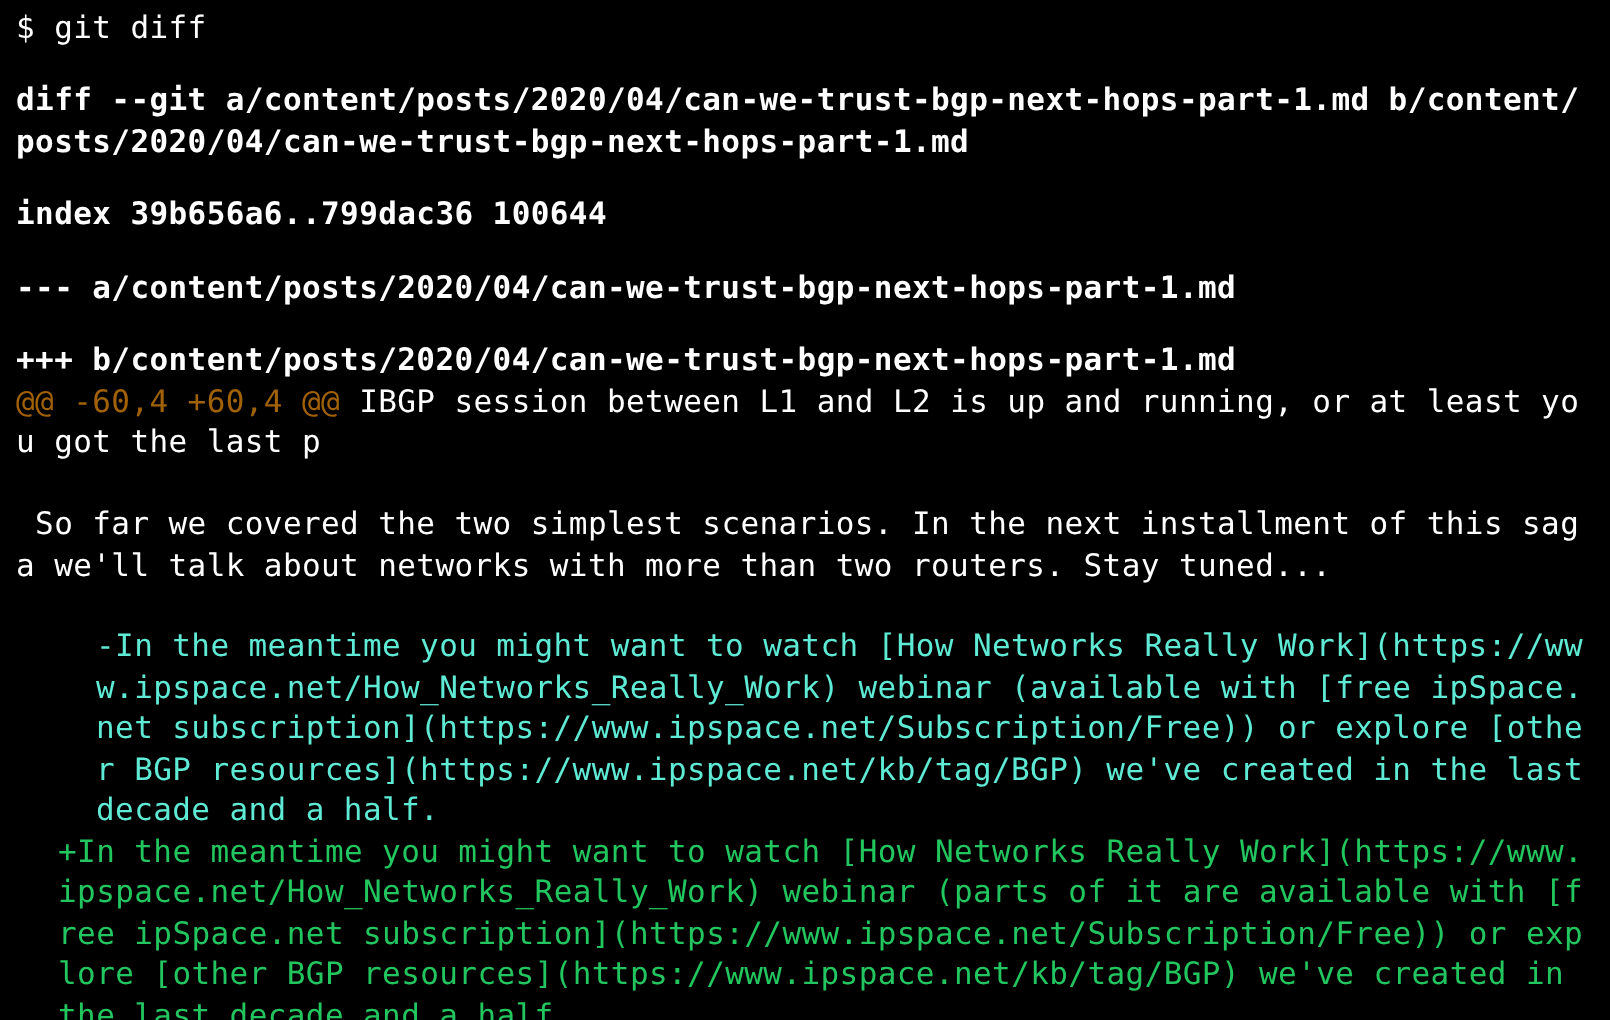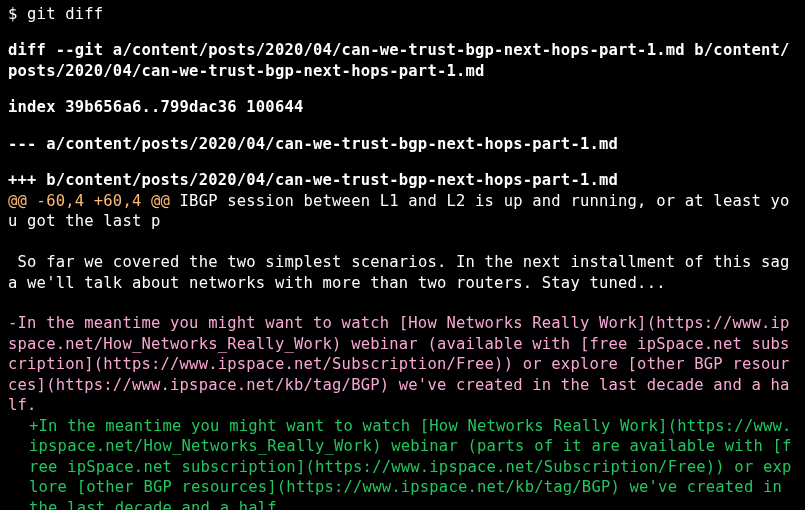--- a/index.html
+++ b/index.html
@@ -16,22 +16,22 @@
     line-height: 1.32;
     color: #fff;
     background: #000;
     padding: 4px 8px 8px 8px;
     white-space: pre-wrap;
     word-break: break-all;
     letter-spacing: 0.2px;
   }
   .line { display: block; }
   .bold { font-weight: bold; margin-top: 16px; }
-  .cyan { color: #fdba74; }
-  .red  { color: #f9a8d4; }
+  .cyan { color: #a16207; }
+  .red  { color: #5eead4; margin-left: 40px; }
   .green{ color: #22c55e; margin-left: 21px; }
   .white{ color: #ffffff; }
   .prompt { color: #ffffff; }
   .cursor {
     display: inline-block;
     width: 9px;
     height: 17px;
     background: #fff;
     vertical-align: text-bottom;
     margin-bottom: 1px;

